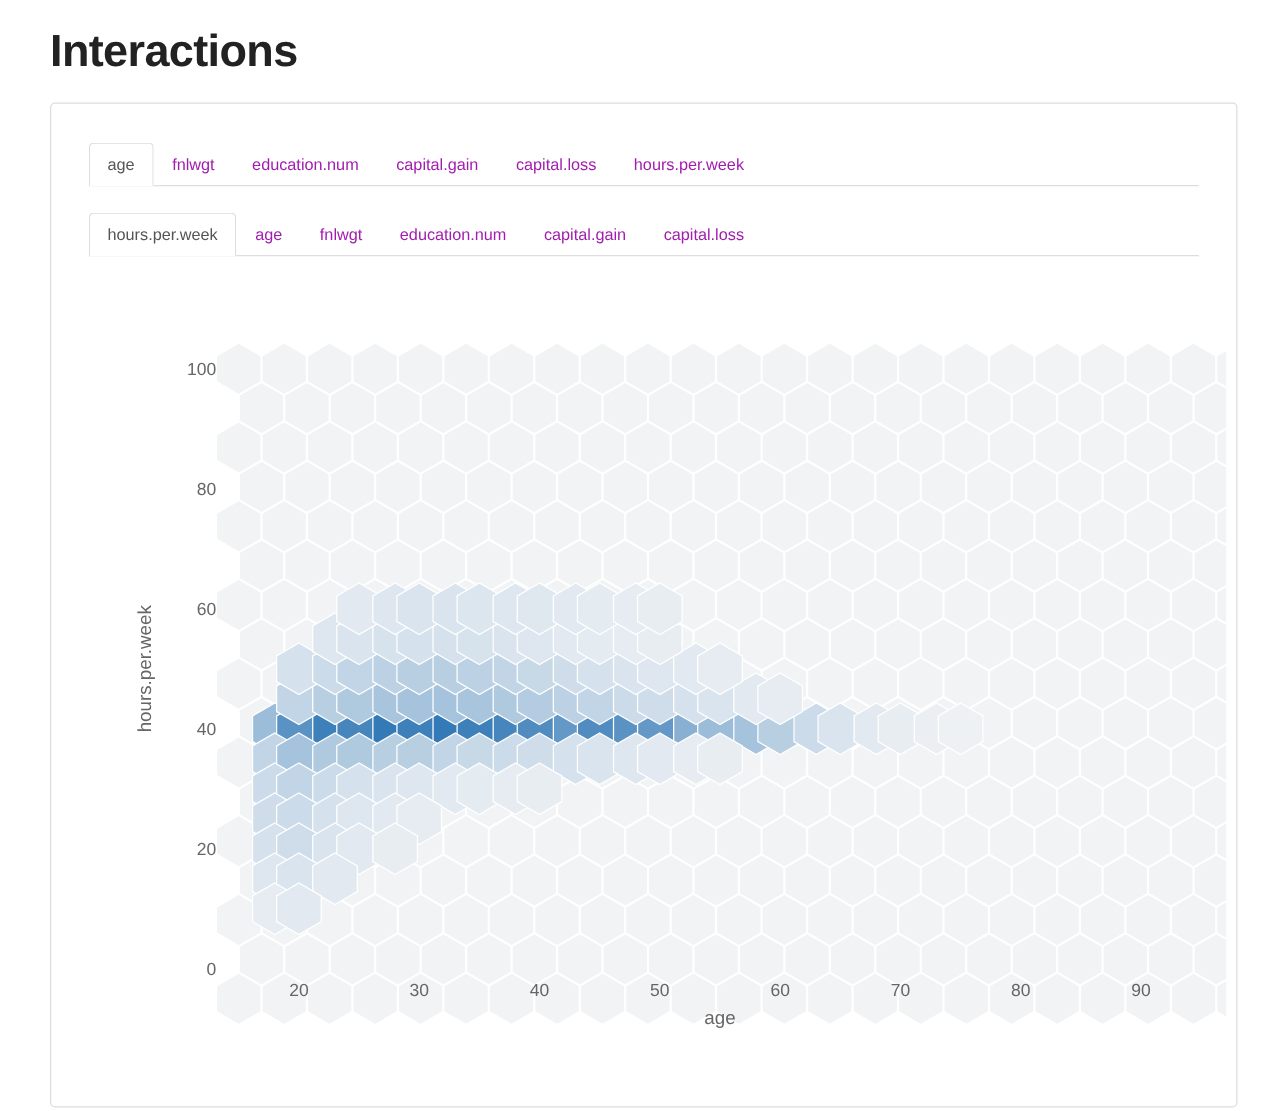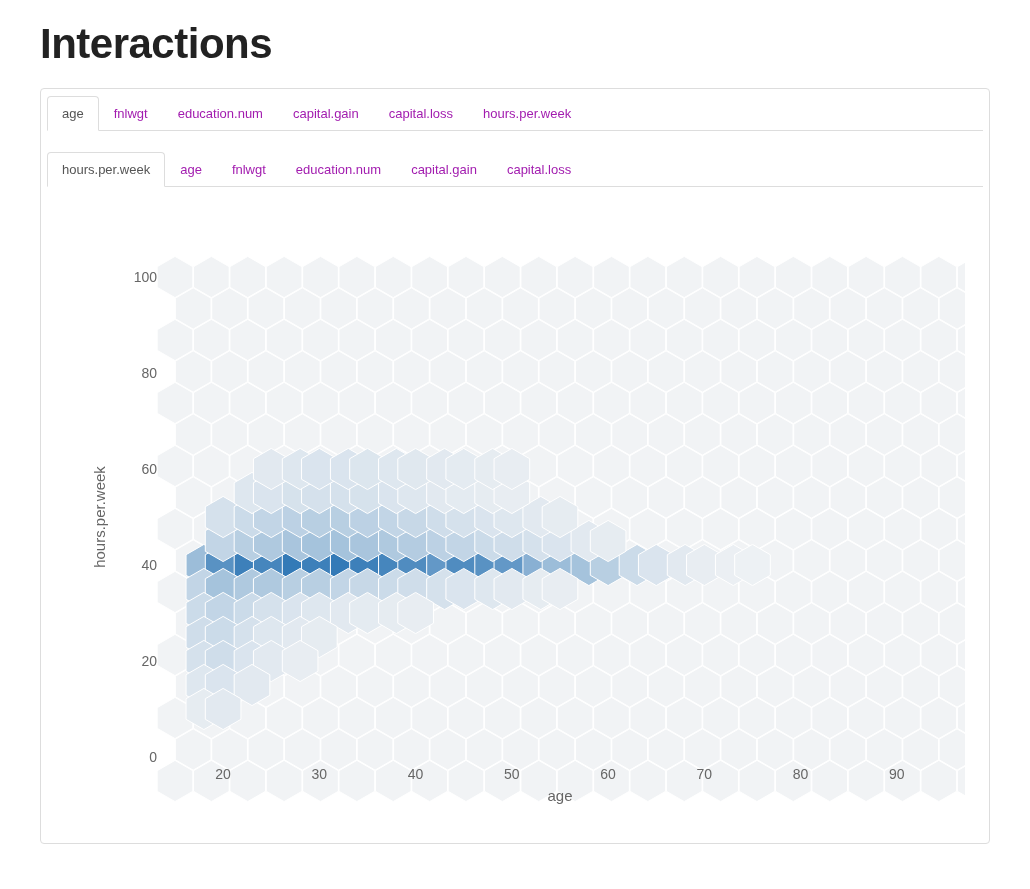--- a/index.html
+++ b/index.html
@@ -4,30 +4,30 @@
 <style>
   * { box-sizing: border-box; }
   body {
     margin: 0;
     padding: 20px 40px;
     font-family: -apple-system, BlinkMacSystemFont, "Segoe UI", "Helvetica Neue", Arial, sans-serif;
     background: #fff;
     color: #333;
   }
   h1.page-title {
-    font-size: 42px;
+    font-size: 36px;
     font-weight: 600;
     margin: 0 0 20px 0;
     color: #222;
     letter-spacing: -0.5px;
   }
   .panel {
     border: 1px solid #ddd;
     border-radius: 4px;
-    padding: 6px;
+    padding: 30px;
     background: #fff;
   }
   .tabs {
     display: flex;
     border-bottom: 1px solid #ddd;
     margin-bottom: 20px;
     font-size: 13px;
   }
   .tabs.inner {
     margin-bottom: 30px;

